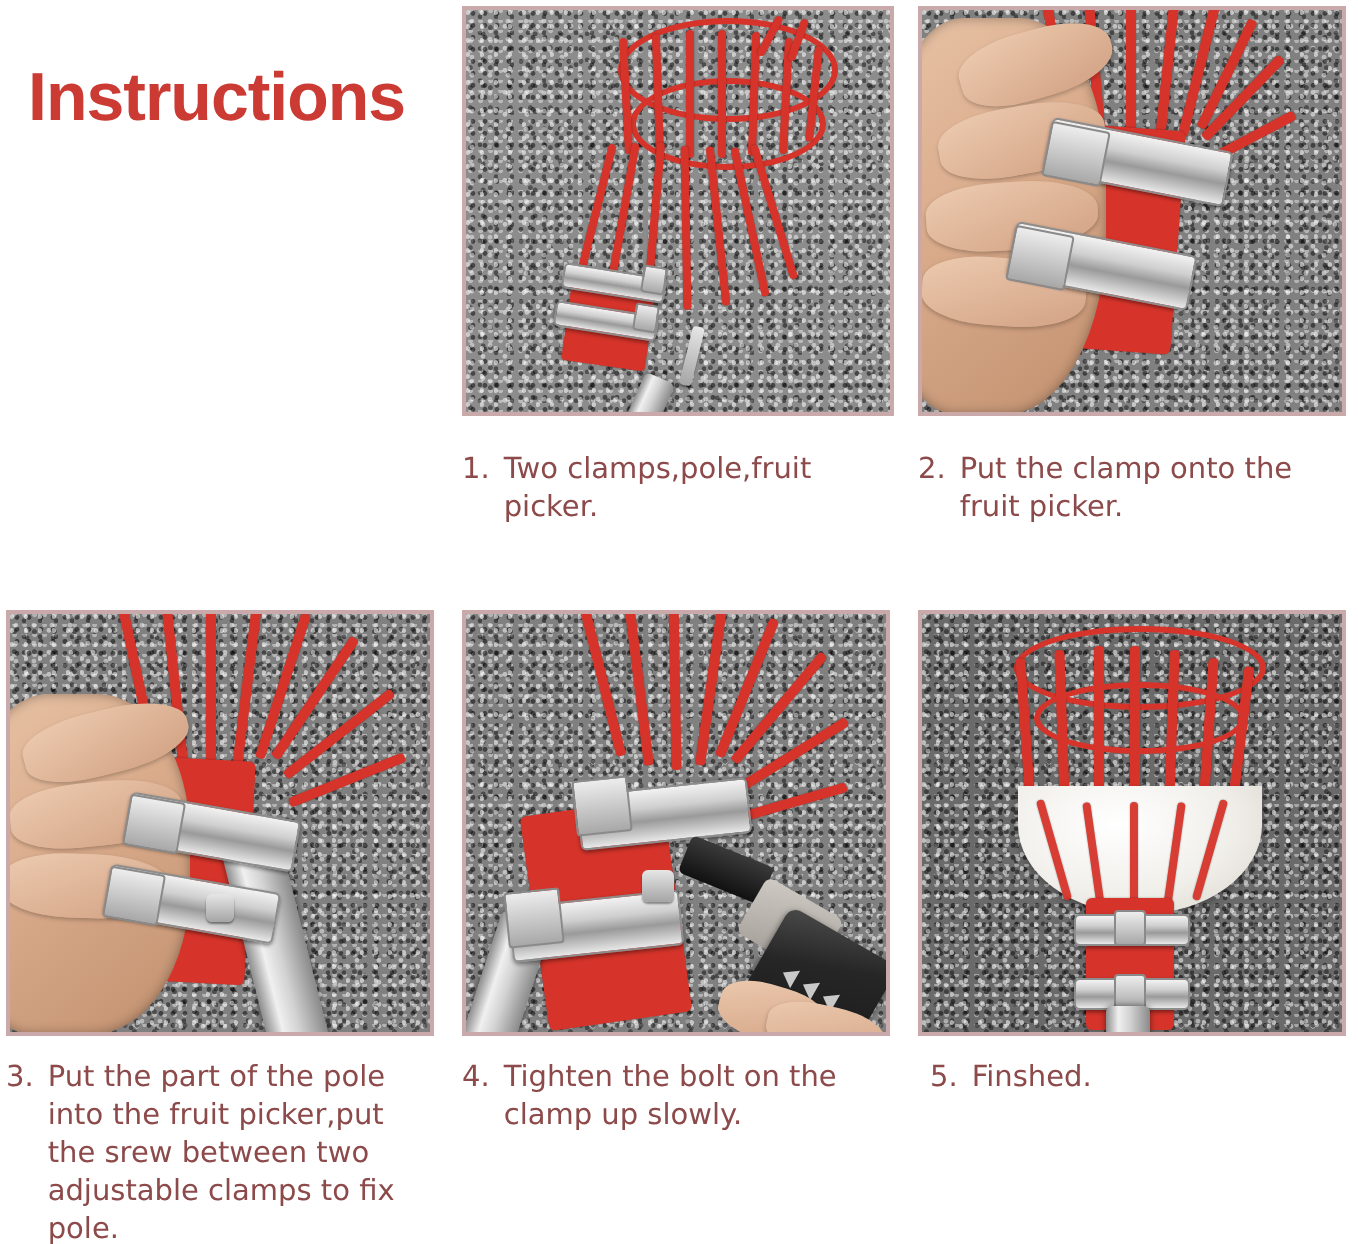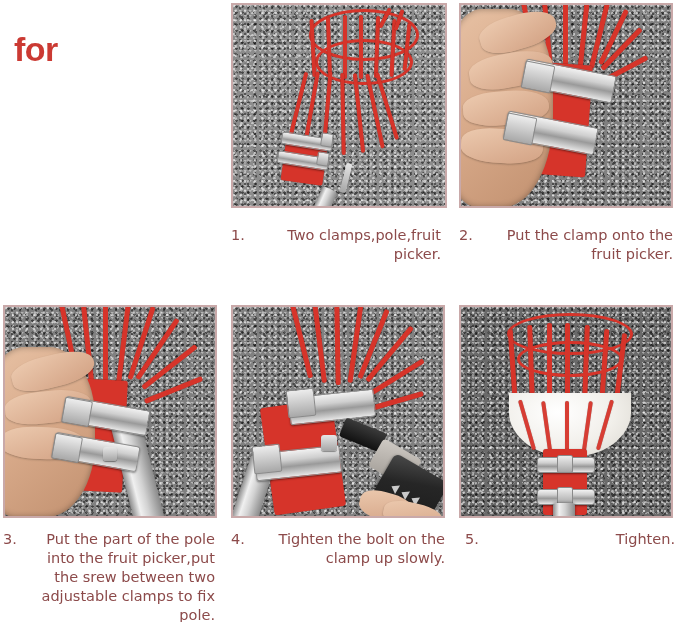--- a/index.html
+++ b/index.html
@@ -134,32 +134,32 @@
 
   
   .caption{
     position:absolute;
     color:#8c4a4a;
     font-size:14.5px;
     line-height:19px;
     font-family:"DejaVu Sans","Liberation Sans",sans-serif;
   }
   .caption .num{margin-right:3px;}
-  .caption .body{display:inline;text-align:right;}
+  .caption .body{display:inline;}
   .cap-wrap{display:flex;}
   .cap-wrap .num{flex:0 0 auto;padding-right:4px;}
   .cap-wrap .body{flex:1 1 auto;}
 </style>
 </head>
 <body>
 
 <div class="sheet">
 
   <div class="heading">
-    <span>for</span>
+    <span>Instructions</span>
   </div>
 
   <div class="cell" style="left:231px;top:3px;width:216px;height:205px;">
     <div class="photo">
       <div class="ground light"></div>
 
       <div class="cage">
 
         <div class="ringwire" style="left:76px;top:4px;width:104px;height:46px;"></div>
         <div class="ringwire" style="left:82px;top:34px;width:92px;height:40px;"></div>
@@ -342,16 +342,16 @@
     <span class="body">Put the part of the pole into the fruit picker,put the srew between two adjustable clamps to fix pole.</span>
   </div>
 
   <div class="caption cap-wrap" style="left:231px;top:530px;width:214px;">
     <span class="num">4.</span>
     <span class="body">Tighten the bolt on the clamp up slowly.</span>
   </div>
 
   <div class="caption cap-wrap" style="left:465px;top:530px;width:210px;">
     <span class="num">5.</span>
-    <span class="body">Tighten.</span>
+    <span class="body">Finshed.</span>
   </div>
 
 </div>
 
 </body></html>

